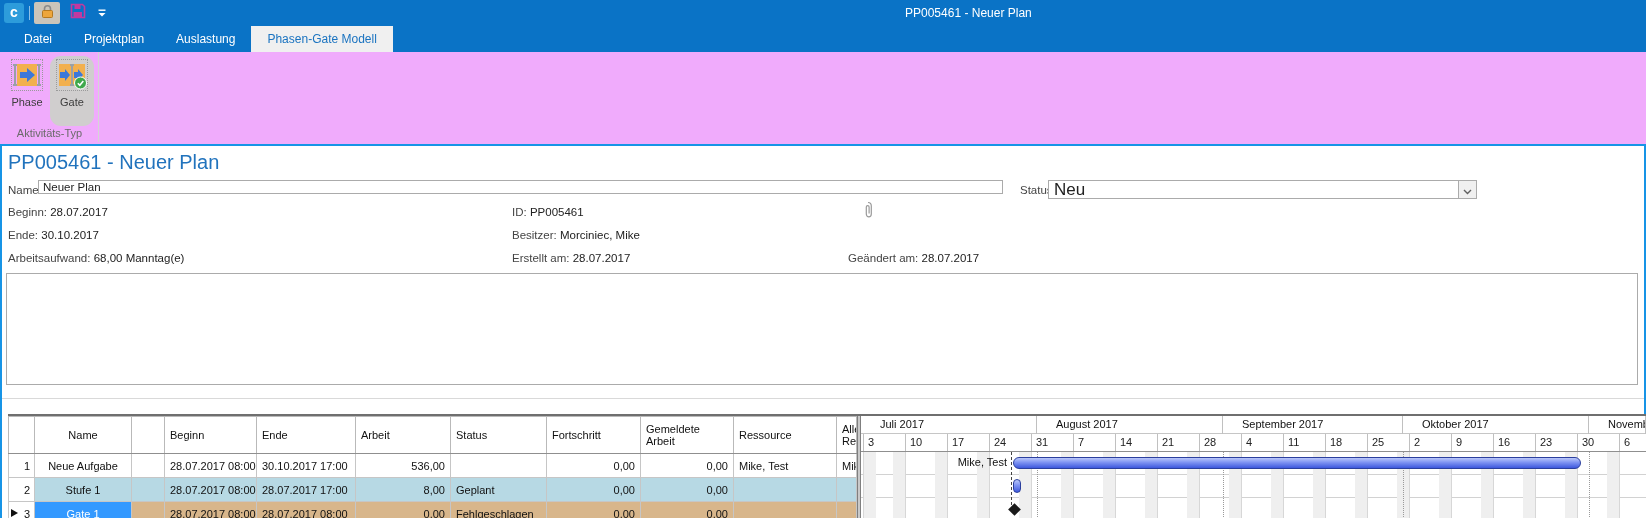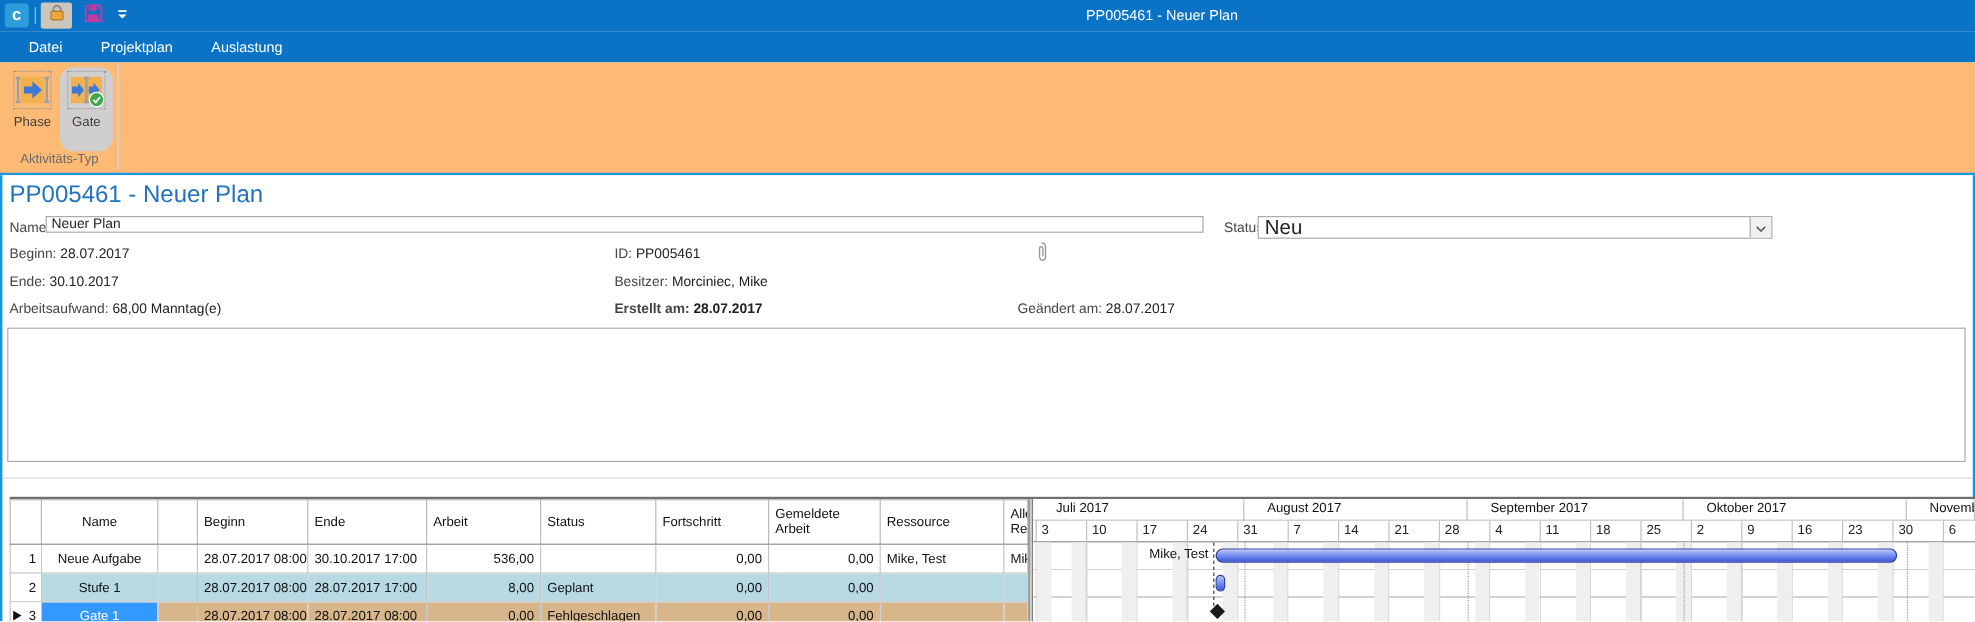--- a/index.html
+++ b/index.html
@@ -17,21 +17,21 @@
   .qat-save { left:66px; width:24px; }
   .qat-more { left:94px; width:16px; }
   .win-title { position:absolute; left:905px; top:0; height:26px; line-height:26px; color:#fff; font-size:12px; }
 
   
   .tabrow { position:absolute; left:0; top:26px; width:100%; height:26px; background:#0a73c6; display:flex; align-items:flex-end; padding-left:8px; }
   .tab { height:26px; line-height:26px; padding:0 16px; font-size:12px; color:#fff; cursor:default; }
   .tab.active { background:#f0f0f0; color:#1a73c0; }
 
   
-  .ribbon { position:absolute; left:0; top:52px; width:100%; height:94px; background:#fdba74; border-bottom:2px solid #1794e6; }
+  .ribbon { position:absolute; left:0; top:52px; width:100%; height:94px; background:#f0abfc; border-bottom:2px solid #1794e6; }
   .ribbon-group { position:absolute; left:0; top:0; width:99px; height:90px; border-right:1px solid #d5d5d5; }
   .rbtn { position:absolute; top:4px; display:flex; flex-direction:column; align-items:center; padding:3px 3px 2px; }
   .rbtn-phase { left:6px; width:42px; height:66px; }
   .rbtn-gate  { left:50px; width:44px; height:70px; }
   .rbtn.selected { background:#d0cece;border-radius:11px; }
   .rbtn .iconwrap { width:32px; height:32px; border:1px dotted #9a9a9a; display:flex; align-items:center; justify-content:center; }
   .rbtn .rlabel { margin-top:5px; font-size:11px; color:#3d3d3d; }
   .ribbon-group-label { position:absolute; left:0; bottom:3px; width:99px; text-align:center; font-size:11px; color:#6a6a6a; }
 
   
@@ -125,20 +125,21 @@
         </svg>
       </span>
     </div>
     <div class="win-title">PP005461 - Neuer Plan</div>
   </div>
 
   <div class="tabrow">
     <div class="tab">Datei</div>
     <div class="tab">Projektplan</div>
     <div class="tab">Auslastung</div>
+    <div class="tab active">Phasen-Gate Modell</div>
   </div>
 
   <div class="ribbon">
     <div class="ribbon-group">
       <div class="rbtn rbtn-phase">
         <span class="iconwrap">
           <svg width="30" height="30" viewBox="0 0 30 30">
             <rect x="5" y="4" width="20" height="22" fill="#f2b04e"></rect>
             <rect x="1" y="4" width="4" height="2" fill="#9aa0a6"></rect>
               <rect x="2" y="5" width="2" height="20" fill="#9aa0a6"></rect>
@@ -205,21 +206,21 @@
     <div class="info-item" style="left:6px; top:83px;">
       <span>Ende:</span> <span class="fvalue">30.10.2017</span>
     </div>
     <div class="info-item" style="left:510px; top:83px;">
       <span>Besitzer:</span> <span class="fvalue">Morciniec, Mike</span>
     </div>
 
     <div class="info-item" style="left:6px; top:106px;">
       <span>Arbeitsaufwand:</span> <span class="fvalue">68,00 Manntag(e)</span>
     </div>
-    <div class="info-item" style="left:510px; top:106px;font-weight:bold;">
+    <div class="info-item" style="left:510px; top:106px;">
       <span>Erstellt am:</span> <span class="fvalue">28.07.2017</span>
     </div>
     <div class="info-item" style="left:846px; top:106px;">
       <span>Geändert am:</span> <span class="fvalue">28.07.2017</span>
     </div>
 
     <textarea class="notes" style=""></textarea>
     <div class="panel-divider"></div>
 
     <div class="grid-block">

